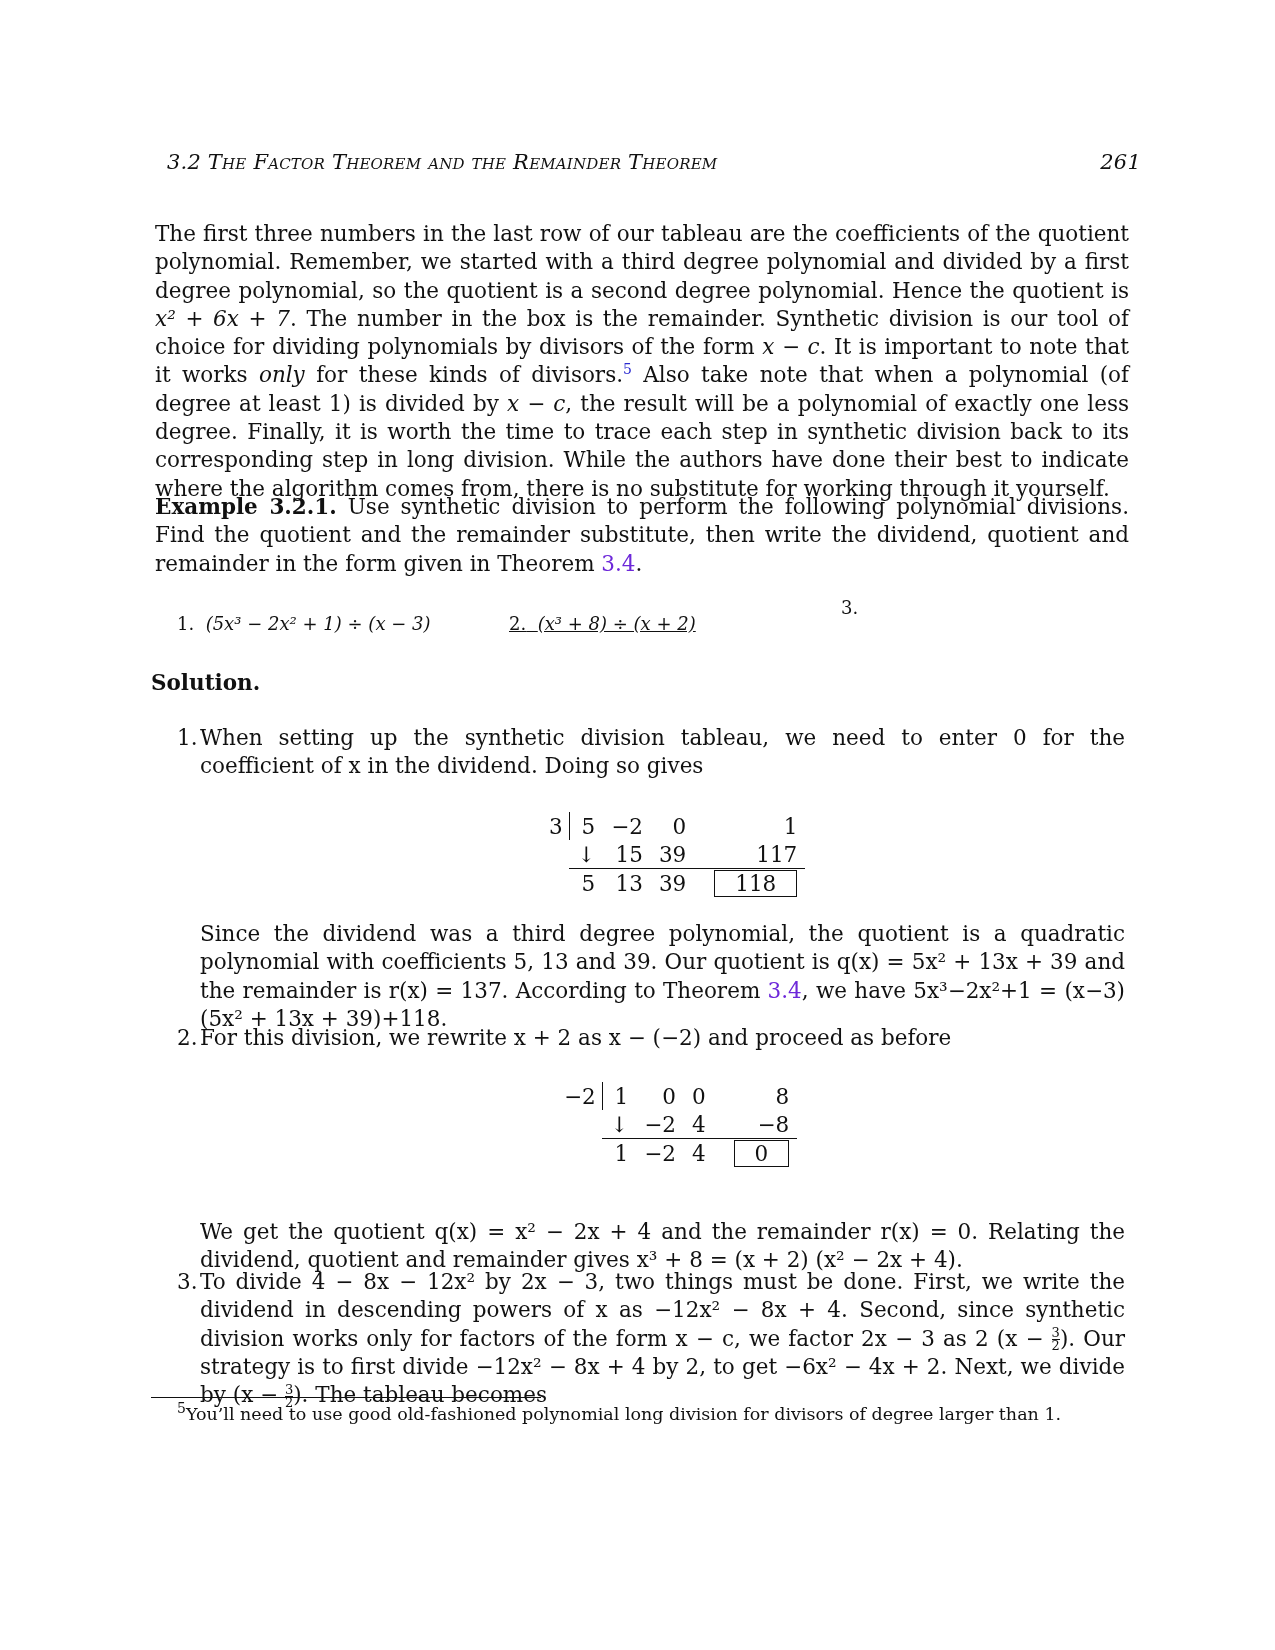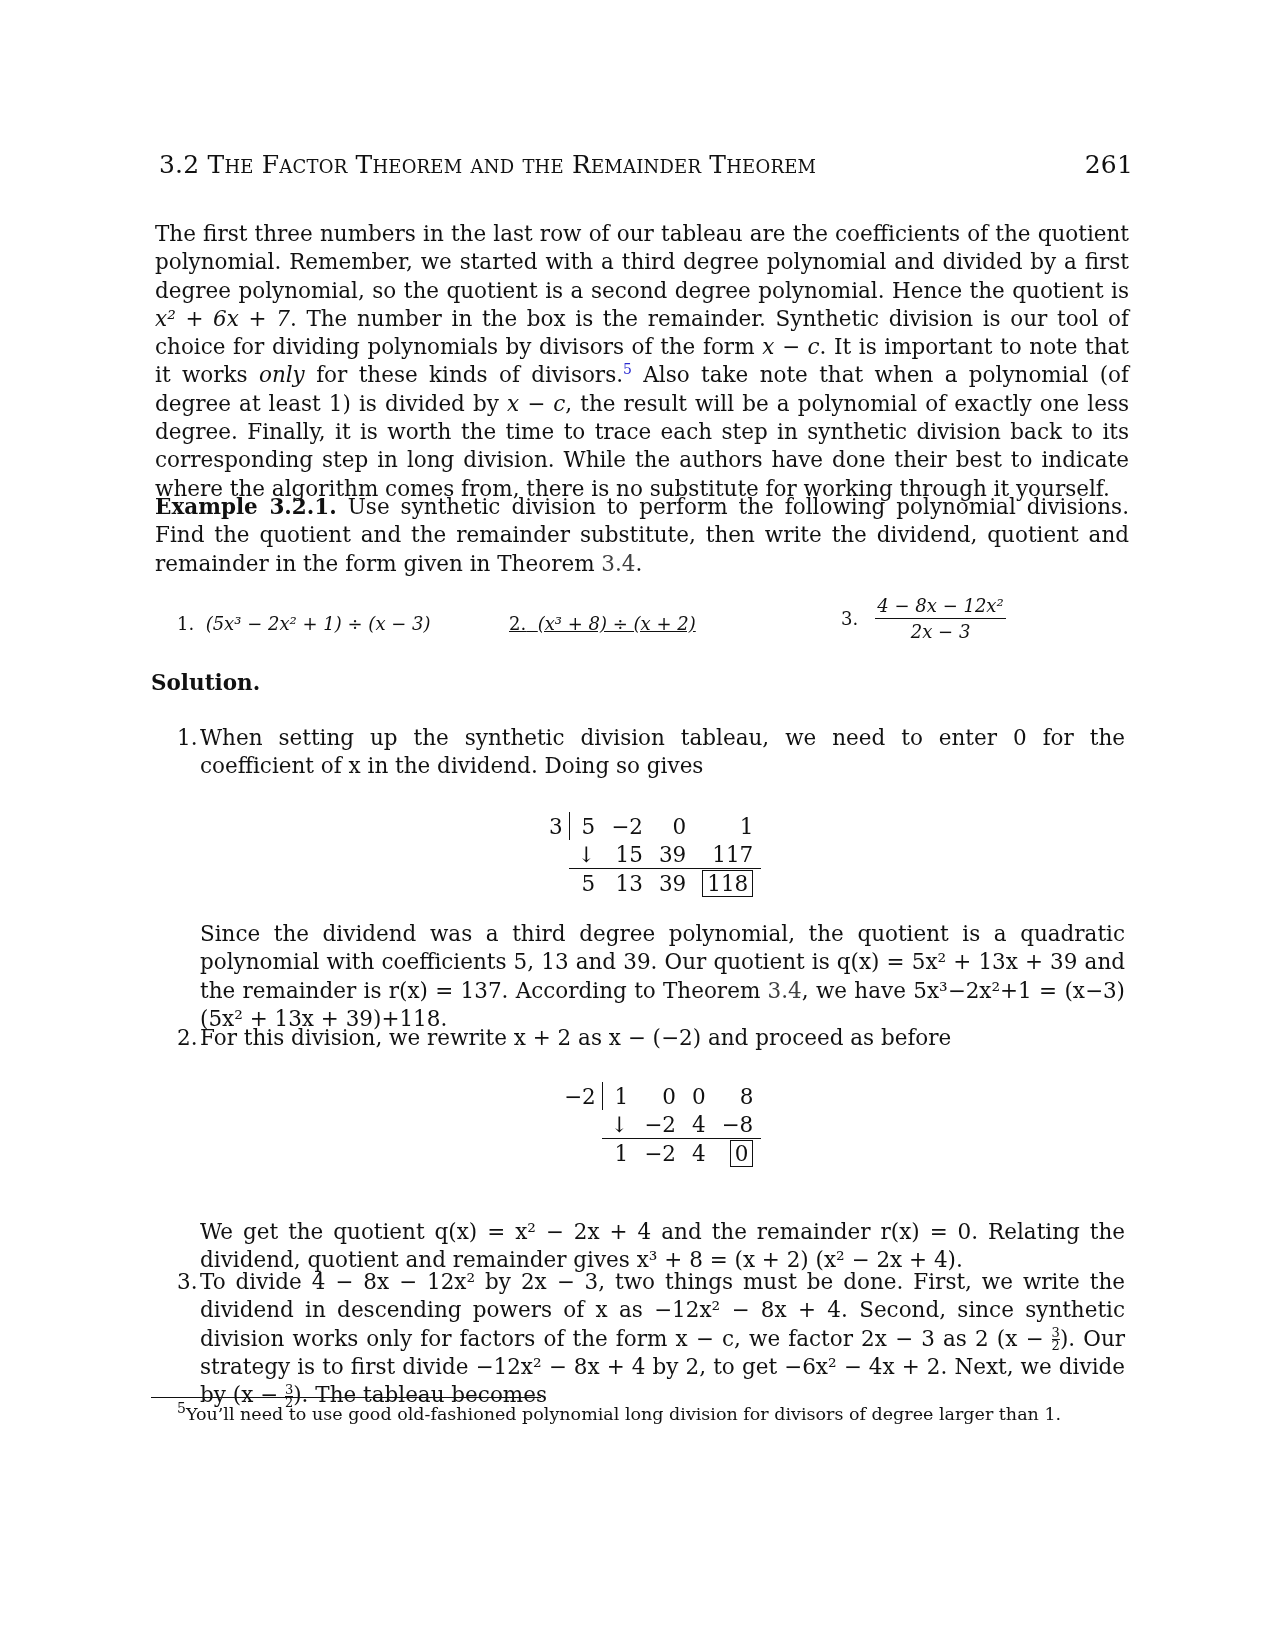--- a/index.html
+++ b/index.html
@@ -1,43 +1,43 @@
 <!DOCTYPE html>
 <html><head>
 <meta charset="utf-8">
 <style>
   html, body { margin: 0; padding: 0; background: #ffffff; }
   body { width: 1275px; height: 1650px; position: relative; overflow: hidden;
          font-family: "DejaVu Serif", "Liberation Serif", serif; color: #111; }
   .page { position: absolute; left: 151px; top: 0; width: 974px; }
-  .runhead { position: absolute; top: 150px; left: 8px; width: 974px; height: 30px;
-             font-size: 25px; letter-spacing: 0.2px; }
+  .runhead { position: absolute; top: 150px; left: 16px; width: 974px; height: 30px;
+             font-size: 21px; letter-spacing: 0.2px; font-style: italic; }
   .runhead .title { position: absolute; left: 0; top: 0; font-variant: small-caps; }
   .runhead .pnum { position: absolute; right: 0; top: 0; }
   .para { position: absolute; left: 4px; width: 974px; font-size: 21.5px; line-height: 28.3px;
           text-align: justify; }
   .m { font-style: italic; }
   sup { font-size: 14px; line-height: 0; }
-  .link { color: #404040; }
+  .link { color: #6d28d9; }
   .fn-ref { color: #2a2ad0; }
   .bold { font-weight: bold; margin-top: 36px; }
   .probs { position: absolute; top: 595px; left: 0; width: 974px; height: 60px; font-size: 18px; }
   .prob { position: absolute; top: 18px; }
   .frac { display: inline-block; vertical-align: middle; text-align: center; }
   .frac .num { display: block; border-bottom: 1.2px solid #111; padding: 0 2px 2px 2px; }
   .frac .den { display: block; padding-top: 2px; }
   .solution { position: absolute; top: 670px; left: 0; font-size: 21.5px; font-weight: bold; }
   .item { position: absolute; left: 26px; width: 948px; font-size: 21.5px; line-height: 28.3px; text-align: justify; }
   .item .num { position: absolute; left: 0; top: 0; }
   .item .body { margin-left: 23px; }
   .tableau { position: absolute; font-size: 21.5px; border-collapse: collapse; }
   .tableau td { padding: 1px 8px; text-align: right; height: 26px; }
   .tableau td.div { border-right: 1.3px solid #111; padding-right: 6px; }
   .tableau tr.res td.c { border-top: 1.3px solid #111; }
-  .tableau .box { border: 1.3px solid #111; padding: 0 4px; }
+  .tableau .box { border: 1.3px solid #111; padding: 0 20px; margin-left: 12px; }
   .fnrule { position: absolute; left: 0; top: 1397px; width: 390px; border-top: 1.2px solid #111; }
   .footnote { position: absolute; left: 26px; top: 1404px; font-size: 17.5px; }
   .sfrac { display: inline-block; vertical-align: middle; font-size: 13px; line-height: 12px; text-align: center; }
   .sfrac span { display: block; }
   .sfrac .t { border-bottom: 1px solid #111; }
 </style>
 </head>
 <body>
 
 <div class="page">
@@ -55,24 +55,20 @@
     <div class="prob" style="left:26px;">
       <span>1.</span>&nbsp;
       <span class="m">(5x³ − 2x² + 1) ÷ (x − 3)</span>
     </div>
     <div class="prob" style="left:358px;text-decoration:underline;">
       <span>2.</span>&nbsp;
       <span class="m">(x³ + 8) ÷ (x + 2)</span>
     </div>
     <div class="prob" style="left:690px; top:0;">
       <span style="vertical-align:middle;">3.</span>&nbsp;&nbsp;
-      <span class="frac">
-        <span class="num m">4 − 8x − 12x²</span>
-        <span class="den m">2x − 3</span>
-      </span>
     </div>
   </div>
 
   <div class="solution">Solution.</div>
 
   <div class="item" style="top:724px;">
     <span class="num">1.</span>
     <div class="body">When setting up the synthetic division tableau, we need to enter 0 for the coefficient of x in the dividend. Doing so gives</div>
   </div>
 

